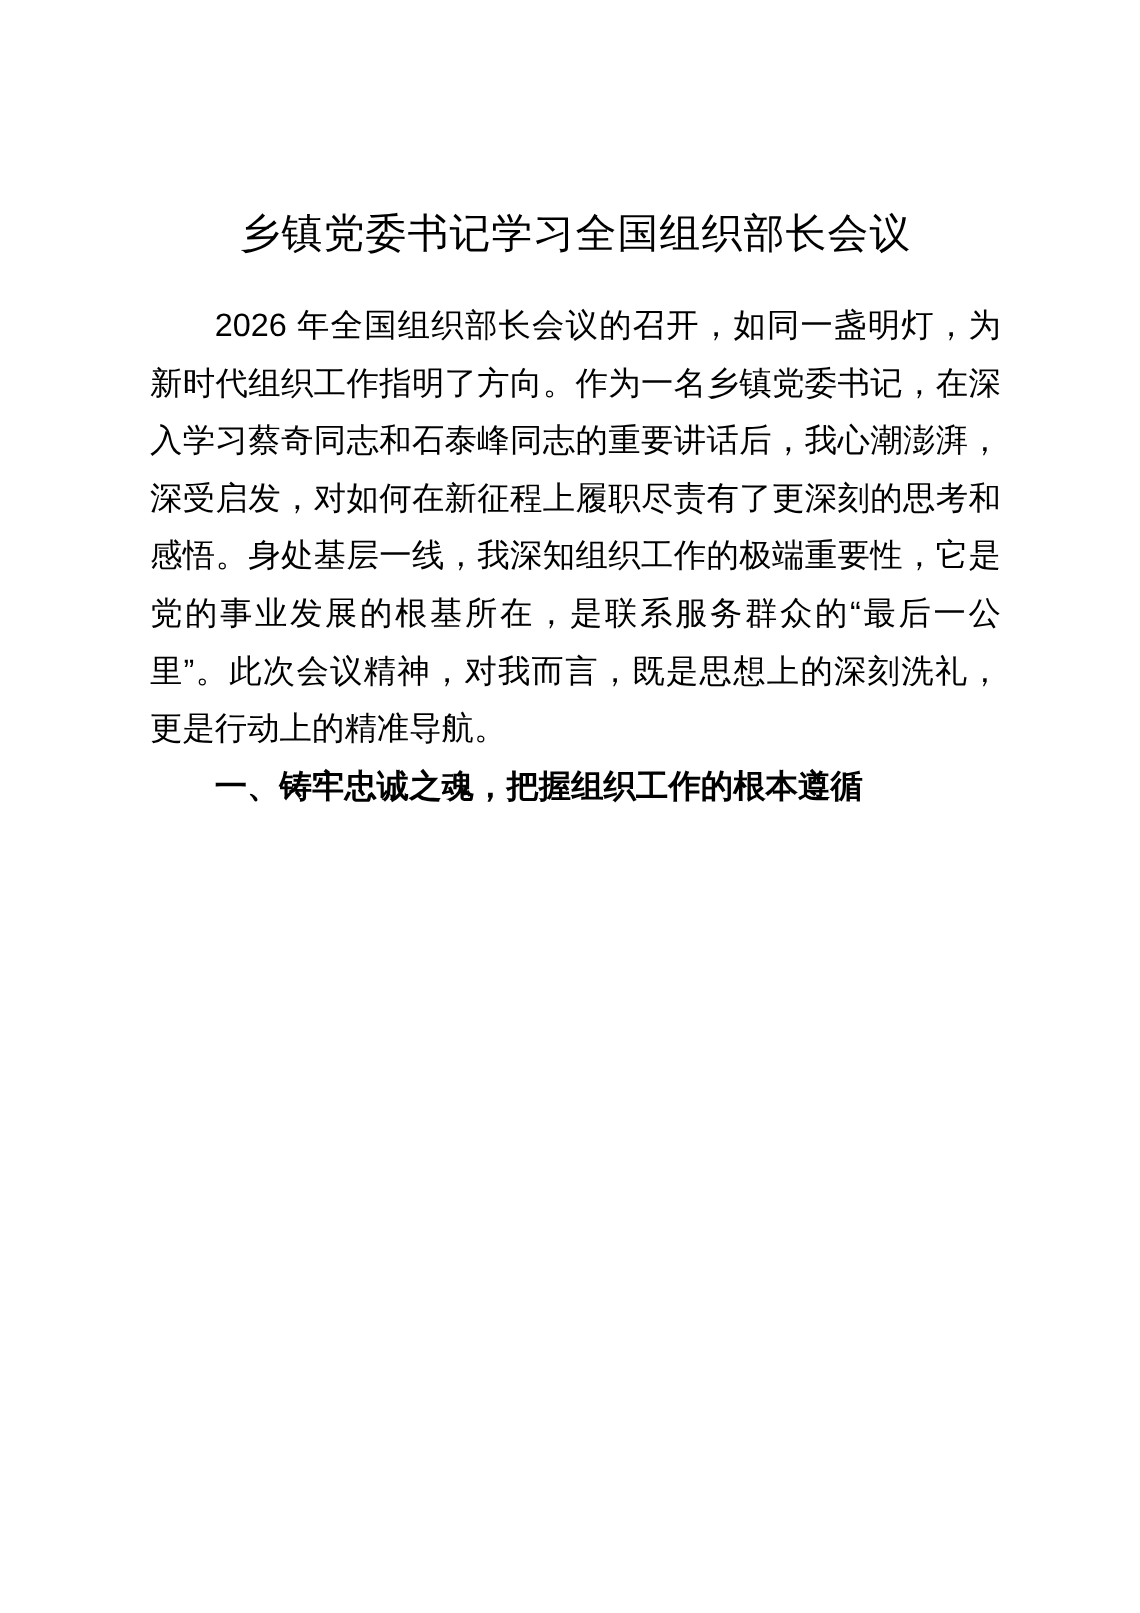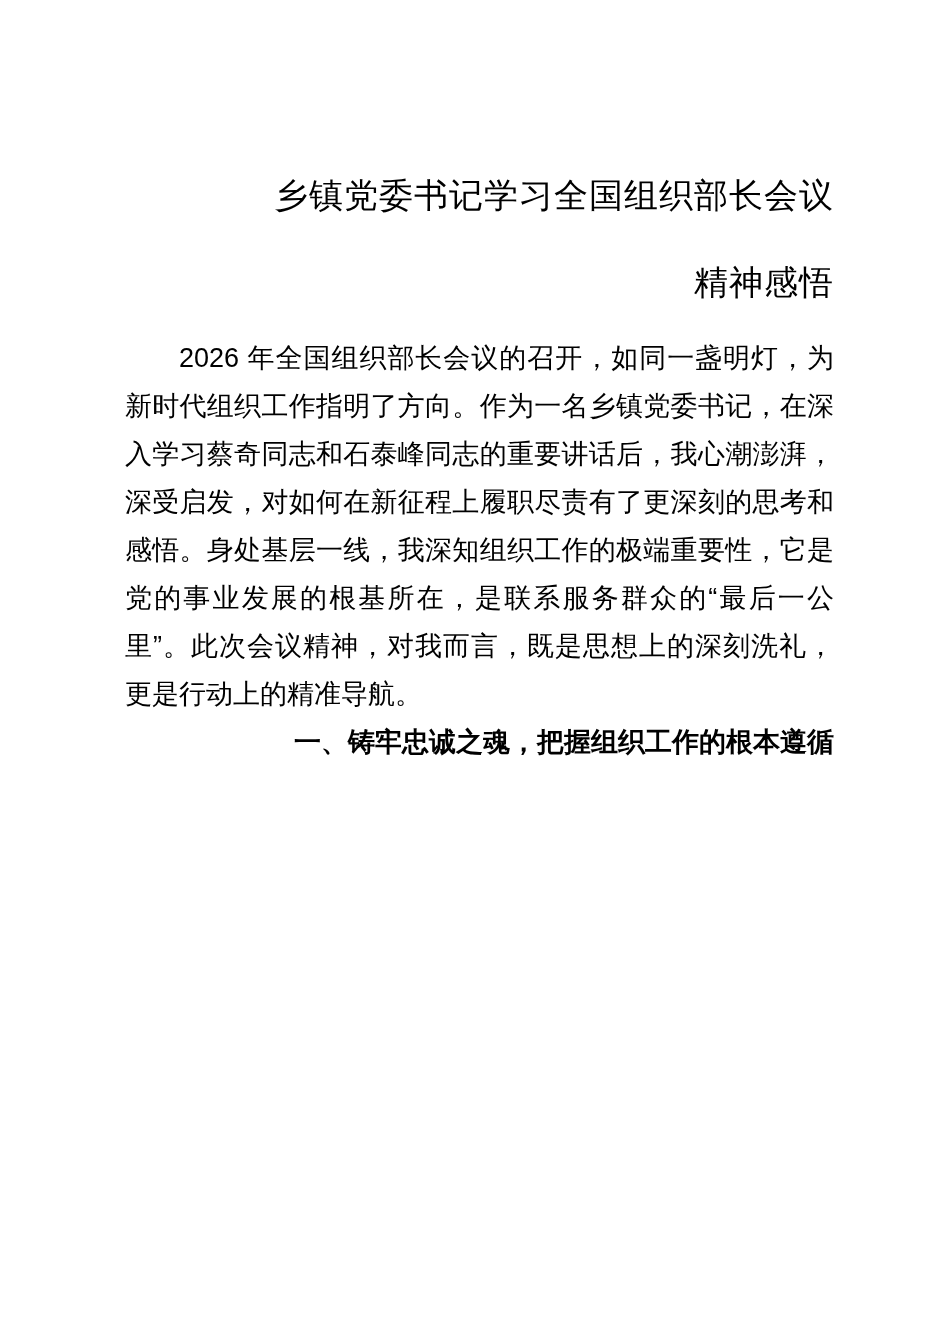--- a/index.html
+++ b/index.html
@@ -19,51 +19,50 @@
     width: 950px;
     height: 1344px;
     padding: 0 116px 0 125px;
     background: #ffffff;
   }
   .doc-title {
     margin: 152px 0 8px 0;
     font-size: 34px;
     line-height: 87px;
     font-weight: 400;
-    text-align: right;
+    text-align: center;
     letter-spacing: 1px;
   }
   .doc-title .title-line {
     display: block;
     white-space: nowrap;
   }
   .para {
     margin: 0;
     font-size: 27px;
     line-height: 48px;
     text-align: justify;
     text-indent: 2em;
     word-break: break-all;
   }
   .para.first {
     margin-top: 8px;
   }
   .para.heading {
     font-weight: 700;
-    text-align: right;
+    text-align: left;
   }
 </style>
 </head>
 <body>
 
 <div class="page">
 
   <h1 class="doc-title">
     <span class="title-line">乡镇党委书记学习全国组织部长会议</span>
-    <span class="title-line">精神感悟</span>
   </h1>
 
   <p class="para first">2026 年全国组织部长会议的召开，如同一盏明灯，为新时代组织工作指明了方向。作为一名乡镇党委书记，在深入学习蔡奇同志和石泰峰同志的重要讲话后，我心潮澎湃，深受启发，对如何在新征程上履职尽责有了更深刻的思考和感悟。身处基层一线，我深知组织工作的极端重要性，它是党的事业发展的根基所在，是联系服务群众的“最后一公里”。此次会议精神，对我而言，既是思想上的深刻洗礼，更是行动上的精准导航。</p>
 
   <p class="para heading">一、铸牢忠诚之魂，把握组织工作的根本遵循</p>
 
 
 
 </div>
 

